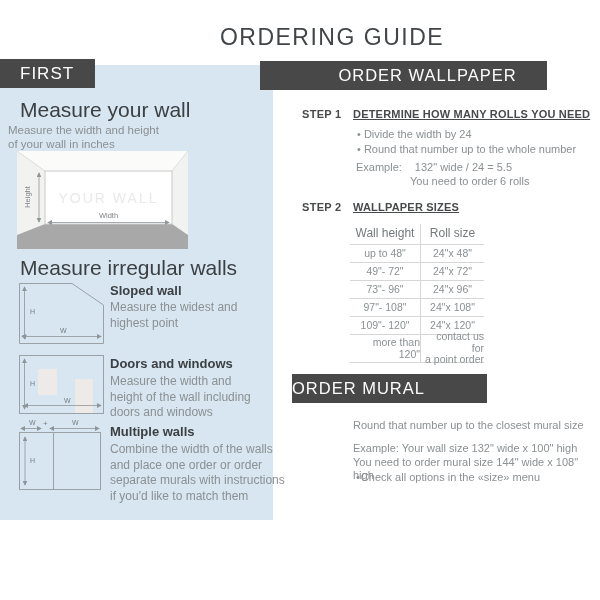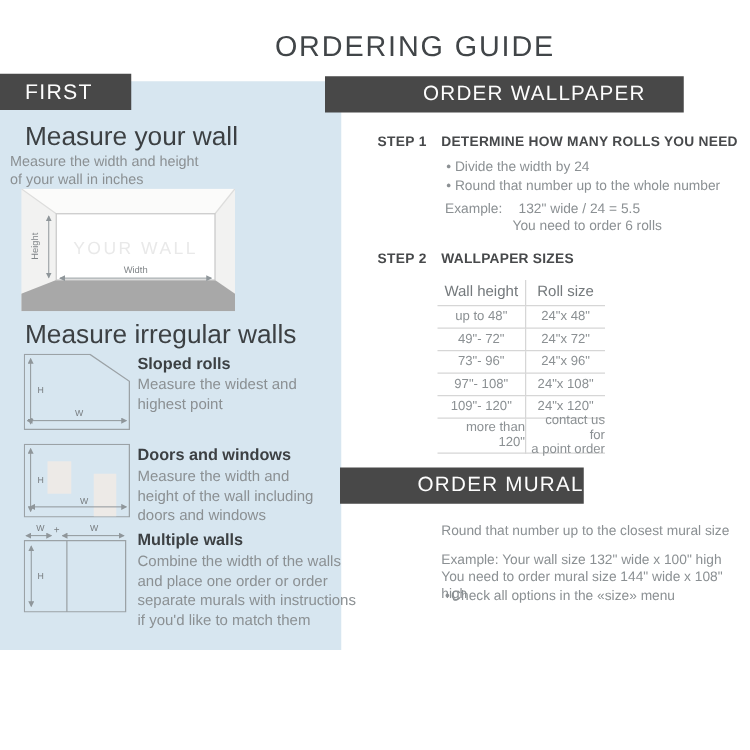--- a/index.html
+++ b/index.html
@@ -8,42 +8,42 @@
     font-family:"Liberation Sans",sans-serif;overflow:hidden;
   }
   .abs{position:absolute;}
   
   .page-title{
     top:24px;left:0;width:600px;text-align:center;padding-left:64px;box-sizing:border-box;
     font-size:23px;letter-spacing:1.5px;color:#414548;font-weight:500;
   }
   .dark-bar{background:#484848;color:#fdfdfd;height:29px;line-height:29px;
     font-weight:500;letter-spacing:1px;}
-  .first-bar{top:59px;left:0;width:105px;padding-left:20px;box-sizing:border-box;font-size:17px;}
+  .first-bar{top:59px;left:0;width:95px;padding-left:20px;box-sizing:border-box;font-size:17px;}
   .wallpaper-bar{top:61px;left:260px;width:239px;text-align:center;font-size:16.5px;padding-left:48px;}
-  .mural-bar{top:374px;left:272px;width:195px;text-align:right;font-size:16.5px;}
+  .mural-bar{top:374px;left:292px;width:195px;text-align:left;font-size:16.5px;}
   .blue-panel{top:65px;left:0;width:273px;height:455px;background:#d7e6f0;}
   
   .h2{font-size:21px;color:#3c4043;font-weight:500;}
   .h2a{top:98px;left:20px;}
   .h2b{top:256px;left:20px;}
   .gray{color:#8b9093;}
   .desc{font-size:11.5px;line-height:14px;white-space:pre-line;}
   .desc-a{top:123px;left:8px;}
   .item-title{font-size:13px;font-weight:700;color:#3c4043;}
   .item-desc{font-size:12px;line-height:15.5px;white-space:pre-line;}
   .sloped-title{top:283px;left:110px;}
   .sloped-desc{top:300px;left:110px;}
   .doors-title{top:356px;left:110px;}
   .doors-desc{top:374px;left:110px;}
   .multi-title{top:424px;left:110px;}
   .multi-desc{top:442px;left:110px;}
   
   .step-label{font-size:11px;font-weight:700;color:#47494b;letter-spacing:.3px;}
-  .step-title{font-size:11px;font-weight:700;color:#47494b;letter-spacing:.2px;}
+  .step-title{font-size:11px;font-weight:700;color:#47494b;letter-spacing:.2px;text-decoration:underline;}
   .s1l{top:108px;left:302px;} .s1t{top:108px;left:353px;}
   .s2l{top:201px;left:302px;} .s2t{top:201px;left:353px;}
   .bullets{top:127px;left:357px;font-size:11px;line-height:14.5px;}
   .bullets div::before{content:"\2022  ";}
   .example-row{top:161px;left:356px;font-size:11px;}
   .example-row .val{margin-left:13px;}
   .example-note{top:175px;left:410px;font-size:11px;}
   
   .size-table{top:224px;left:350px;width:134px;display:grid;grid-template-columns:70px 64px;}
   .size-table .cell{
@@ -105,21 +105,21 @@
       <marker id="ar2" markerWidth="6" markerHeight="6" refX="5" refY="3" orient="auto-start-reverse">
         <path d="M0,0 L6,3 L0,6 Z" fill="#8f969a"></path>
       </marker>
     </defs>
     <polygon points="0.5,0.5 53,0.5 84.5,22 84.5,60.5 0.5,60.5" fill="none" stroke="#9ba2a6" stroke-width="1"></polygon>
     <line x1="5.5" y1="4" x2="5.5" y2="56" stroke="#8f969a" stroke-width="0.8" marker-start="url(#ar2)" marker-end="url(#ar2)"></line>
     <text x="11" y="31" font-size="7" fill="#787d80">H</text>
     <line x1="3" y1="53.5" x2="82" y2="53.5" stroke="#8f969a" stroke-width="0.8" marker-start="url(#ar2)" marker-end="url(#ar2)"></line>
     <text x="41" y="50" font-size="7" fill="#787d80">W</text>
   </svg>
-  <div class="abs item-title sloped-title">Sloped rolls</div>
+  <div class="abs item-title sloped-title">Sloped wall</div>
   <div class="abs gray item-desc sloped-desc">Measure the widest and
 highest point</div>
 
   <svg class="abs doors-svg" width="85" height="59" viewBox="0 0 85 59">
     <defs>
       <marker id="ar3" markerWidth="6" markerHeight="6" refX="5" refY="3" orient="auto-start-reverse">
         <path d="M0,0 L6,3 L0,6 Z" fill="#8f969a"></path>
       </marker>
     </defs>
     <rect x="0.5" y="0.5" width="84" height="58" fill="none" stroke="#9ba2a6" stroke-width="1"></rect>

